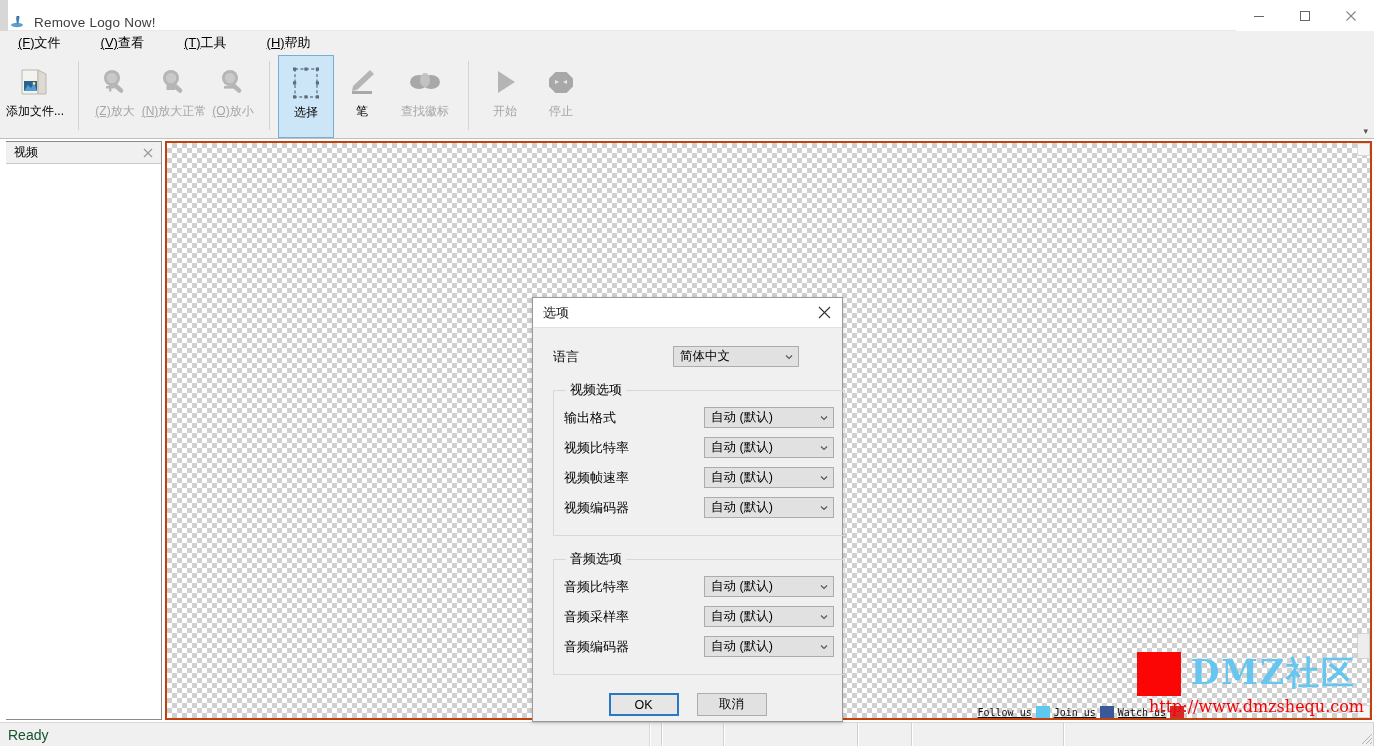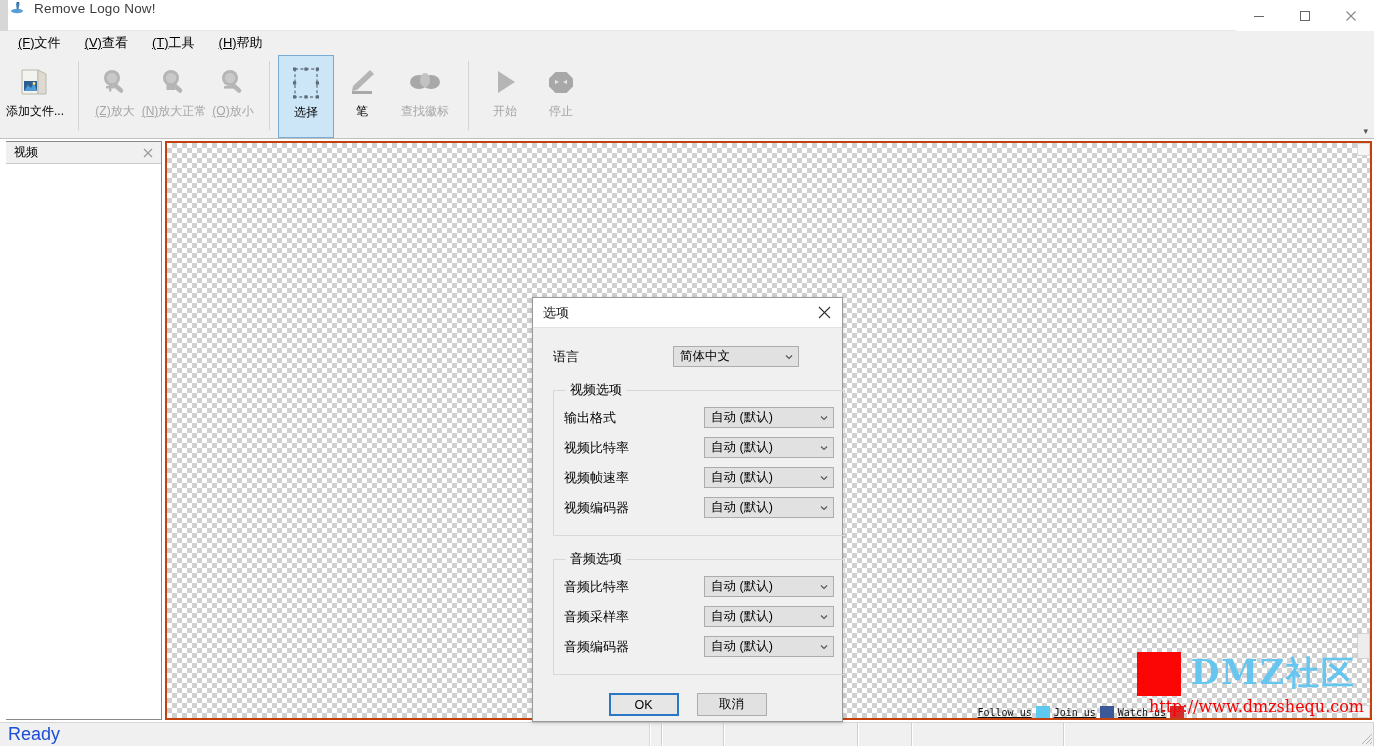--- a/index.html
+++ b/index.html
@@ -14,21 +14,21 @@
     position: relative;
     width: 1374px; height: 746px;
     background: #ffffff;
     display: flex; flex-direction: column;
   }
 
   
   .titlebar {
     height: 31px;
     background: #ffffff;
-    display: flex; align-items: flex-start;
+    display: flex; align-items: flex-end;
     border-bottom: 1px solid #e8e8e8;
     position: relative;
     flex: none;
   }
   .title-left { display: flex; align-items: center; padding-left: 10px; gap: 8px; }
   .app-icon {
     width: 16px; height: 16px;
     position: relative;
   }
   .app-icon svg { display:block; }
@@ -49,21 +49,21 @@
     position:absolute; left:0; top:0; width:8px; height:31px;
     background:#d7d7d7;
   }
 
   
   .menubar {
     height: 24px;
     background: #f0f0f0;
     display: flex; align-items: center;
     padding-left: 16px;
-    gap: 20px;
+    gap: 36px;
     flex: none;
     border-bottom: 1px solid #f0f0f0;
   }
   .menu-item {
     font-size: 13px;
     color: #000;
     white-space: nowrap;
     line-height: 1;
     padding: 2px 2px;
     cursor: default;
@@ -220,21 +220,21 @@
     height: 24px;
     background: #f0f0f0;
     border-top: 1px solid #d6d6d6;
     display: flex; align-items: stretch;
     flex: none;
     position: relative;
   }
   .sb-ready {
     display: flex; align-items: center;
     padding: 0 8px;
-    font-size: 18px; color: #1d4ed8;
+    font-size: 14px; color: #14532d;
     border: 1px solid #d8d8d8;
     border-left: none; border-top: none; border-bottom: none;
     min-width: 650px;
   }
   .sb-cell {
     border-right: 1px solid #d0d0d0;
     border-left: 1px solid #ffffff;
     background: #f0f0f0;
   }
   .sb-grip {

